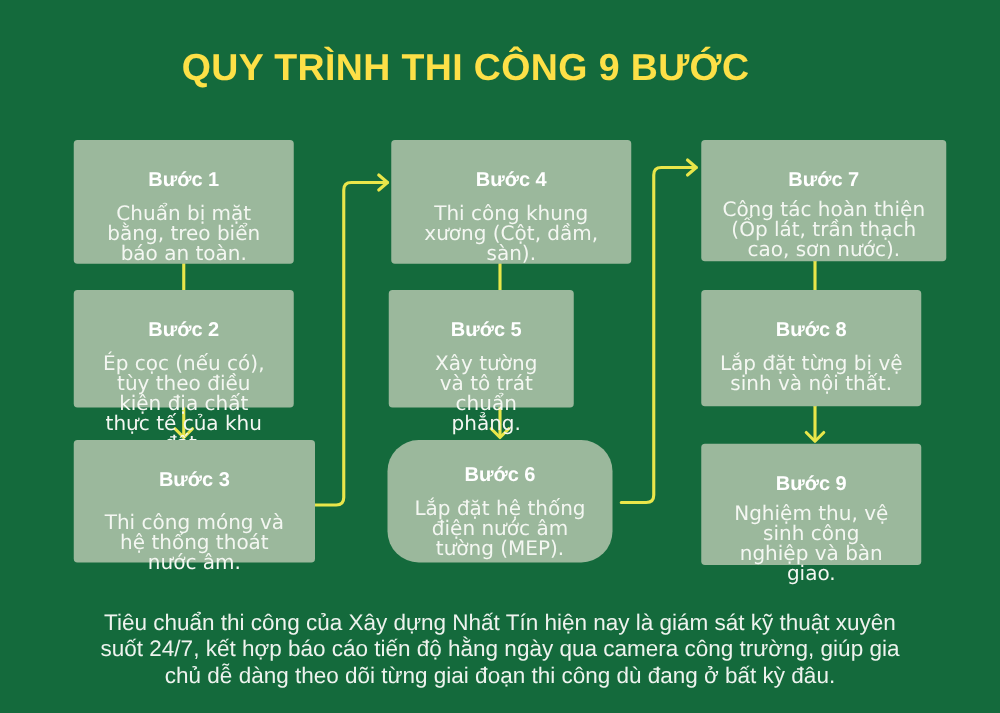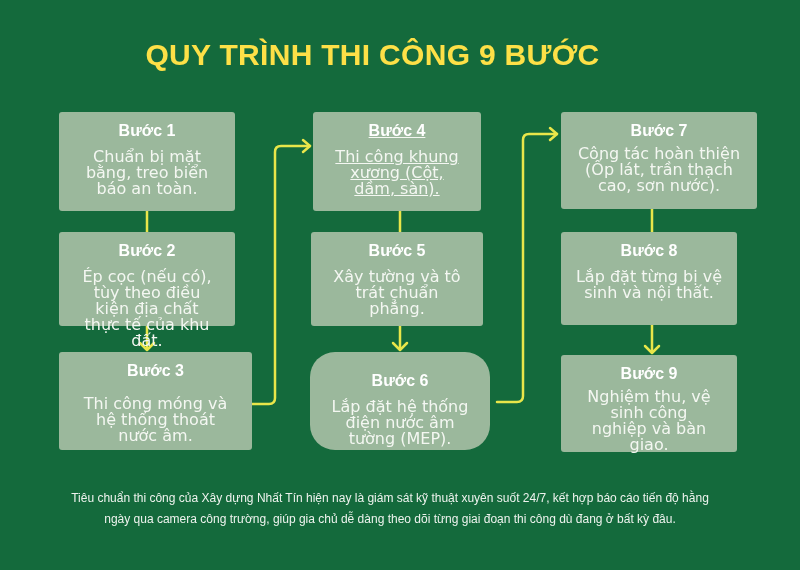--- a/index.html
+++ b/index.html
@@ -25,42 +25,42 @@
     border-radius: 3px;
     color: #f4f7f2;
     text-align: center;
     padding: 10px 8px 0 8px;
   }
   .box .step {
     font-family: "Liberation Sans", sans-serif;
     font-weight: bold;
     font-size: 16px;
     color: #ffffff;
-    margin-top: 0;
+    margin-top: 14px;
     margin-bottom: 9px;
   }
   .box .desc {
     font-family: "DejaVu Sans", sans-serif;
     font-size: 16px;
     line-height: 16px;
     color: #f4f7f2;
     padding: 0 12px;
   }
   svg.connectors {
     position: absolute; left: 0; top: 0;
     width: 800px; height: 570px;
     pointer-events: none;
   }
   .footer {
     position: absolute;
-    left: 60px; width: 660px; top: 488px;
+    left: 70px; width: 660px; top: 488px;
     text-align: center;
     color: #eef3ee;
     font-family: "Liberation Sans", sans-serif;
-    font-size: 12px;
+    font-size: 18px;
     line-height: 21px;
   }
 </style>
 </head>
 <body>
 
 <div class="title">QUY TRÌNH THI CÔNG 9 BƯỚC</div>
 
 <svg class="connectors" viewBox="0 0 800 570">
   <g stroke="#e9e64a" stroke-width="2.5" fill="none" stroke-linecap="round" stroke-linejoin="round">
@@ -91,25 +91,25 @@
 </div>
 <div class="box" style="left:59px; top:232px; width:176px; height:94px;">
   <div class="step">Bước 2</div>
   <div class="desc">Ép cọc (nếu có), tùy theo điều kiện địa chất thực tế của khu đất.</div>
 </div>
 <div class="box" style="left:59px; top:352px; width:193px; height:98px;">
   <div class="step">Bước 3</div>
   <div class="desc" style="margin-top:16px;">Thi công móng và hệ thống thoát nước âm.</div>
 </div>
 
-<div class="box" style="left:313px; top:112px; width:168px; height:99px;text-decoration:underline;">
+<div class="box" style="left:313px; top:112px; width:192px; height:99px;">
   <div class="step">Bước 4</div>
   <div class="desc">Thi công khung xương (Cột, dầm, sàn).</div>
 </div>
-<div class="box" style="left:311px; top:232px; width:172px; height:94px;">
+<div class="box" style="left:311px; top:232px; width:148px; height:94px;padding-left:16px;">
   <div class="step">Bước 5</div>
   <div class="desc">Xây tường và tô trát chuẩn phẳng.</div>
 </div>
 <div class="box" style="left:310px; top:352px; width:180px; height:98px;border-radius:25px;">
   <div class="step" style="margin-top:10px;">Bước 6</div>
   <div class="desc">Lắp đặt hệ thống điện nước âm tường (MEP).</div>
 </div>
 
 <div class="box" style="left:561px; top:112px; width:196px; height:97px;">
   <div class="step" style="margin-bottom:6px;">Bước 7</div>

